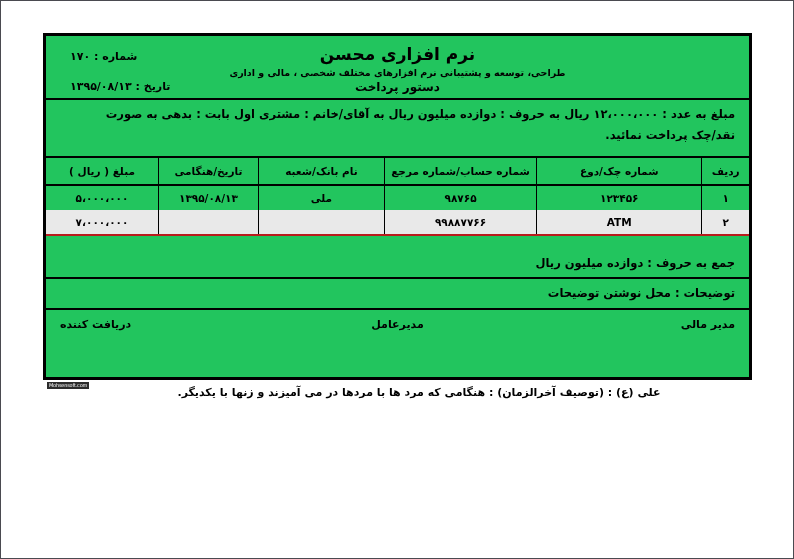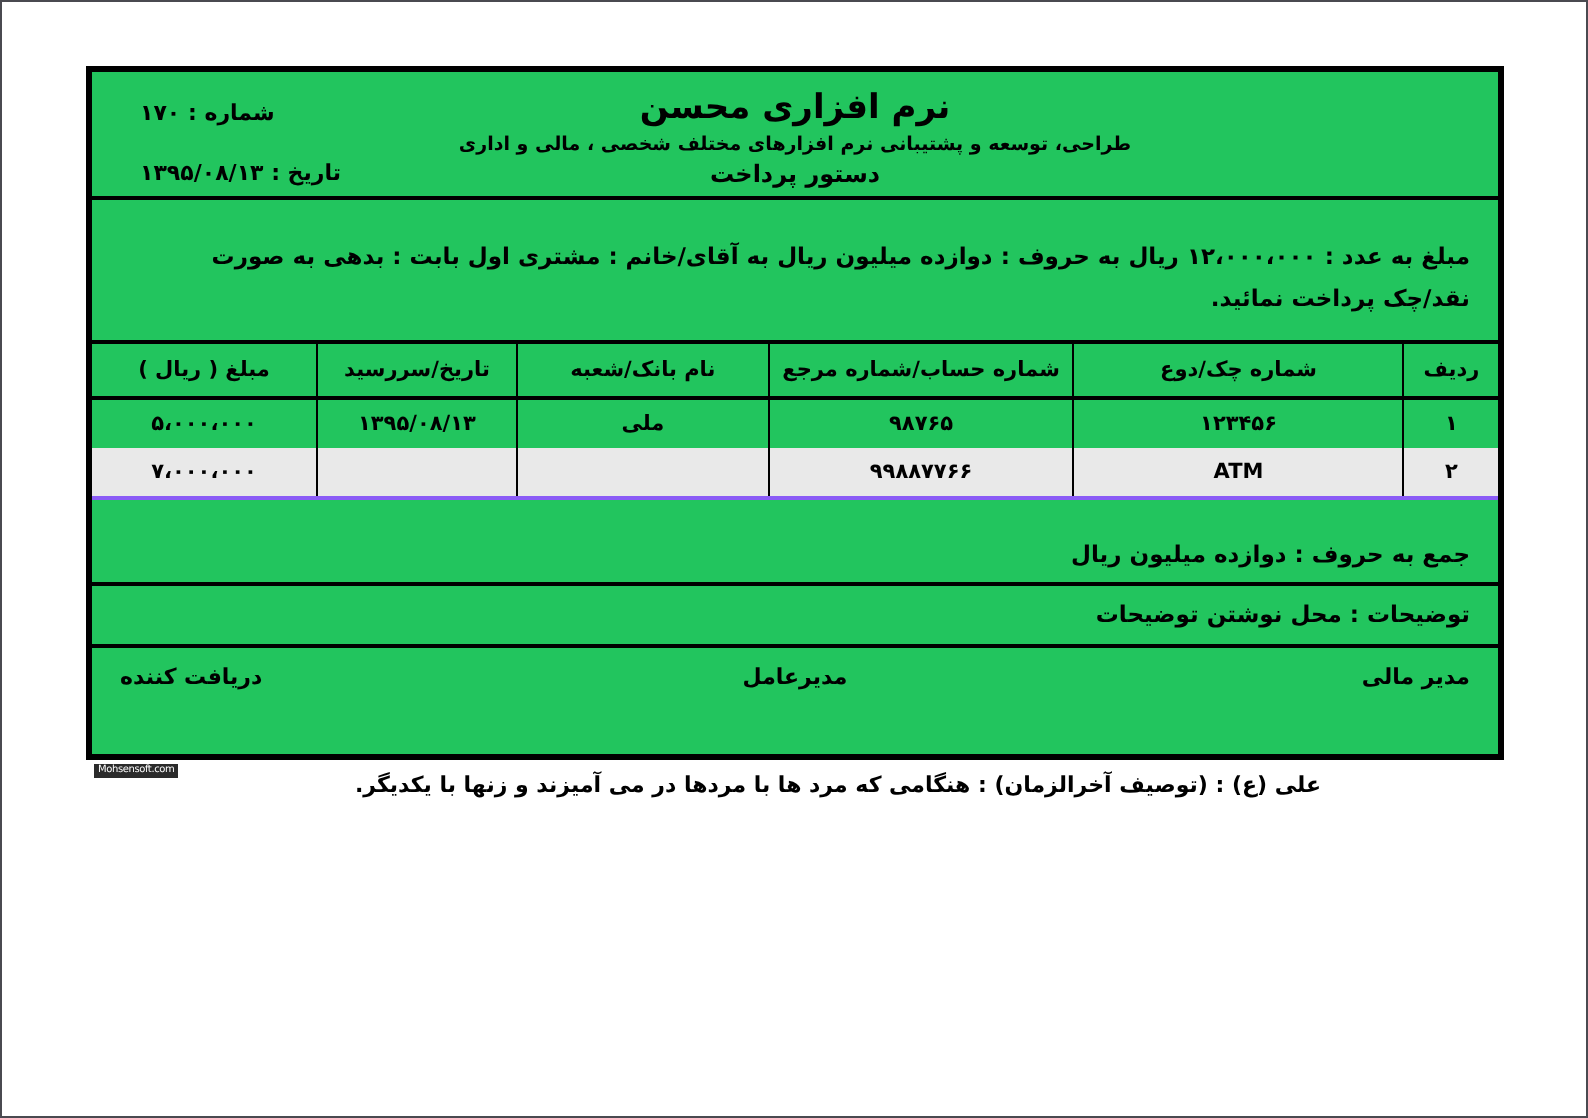--- a/index.html
+++ b/index.html
@@ -82,21 +82,21 @@
 
   .rule {
     border: 0;
     border-top: 2px solid #000000;
     margin: 0;
     height: 0;
   }
 
   
   .amount-block {
-    padding: 18px 14px 9px 14px;
+    padding: 4px 14px 9px 14px;
     font-size: 11.5px;
     font-weight: bold;
     line-height: 1.85;
     text-align: justify;
     text-align-last: right;
   }
   .amount-block .ln2 {
     display: block;
   }
 
@@ -133,21 +133,21 @@
     border-bottom: 2px solid #000000;
   }
   table.cheques thead th {
     height: 26px;
     border-bottom: 2px solid #000000;
   }
   table.cheques tbody tr.row-alt td {
     background: #e9e9e9;
   }
   table.cheques tbody tr:last-child td {
-    border-bottom: 2px solid #8b5cf6;
+    border-bottom: 2px solid #b91c1c;
   }
   td.amount-cell,
   th.amount-cell {
     text-align: left;
     padding-left: 10px;
   }
 
   .col-row    { width: 6%;  }
   .col-cheque { width: 24%; }
   .col-acct   { width: 22%; }
@@ -241,21 +241,21 @@
 
   <hr class="rule">
 
   <table class="cheques">
     <thead>
       <tr>
         <th class="col-row">ردیف</th>
         <th class="col-cheque">شماره چک/دوع</th>
         <th class="col-acct">شماره حساب/شماره مرجع</th>
         <th class="col-bank">نام بانک/شعبه</th>
-        <th class="col-due">تاریخ/سررسید</th>
+        <th class="col-due">تاریخ/هنگامی</th>
         <th class="col-amount amount-cell">مبلغ ( ریال )</th>
       </tr>
     </thead>
     <tbody>
       <tr>
         <td class="col-row">۱</td>
         <td class="col-cheque">۱۲۳۴۵۶</td>
         <td class="col-acct">۹۸۷۶۵</td>
         <td class="col-bank">ملی</td>
         <td class="col-due">۱۳۹۵/۰۸/۱۳</td>

